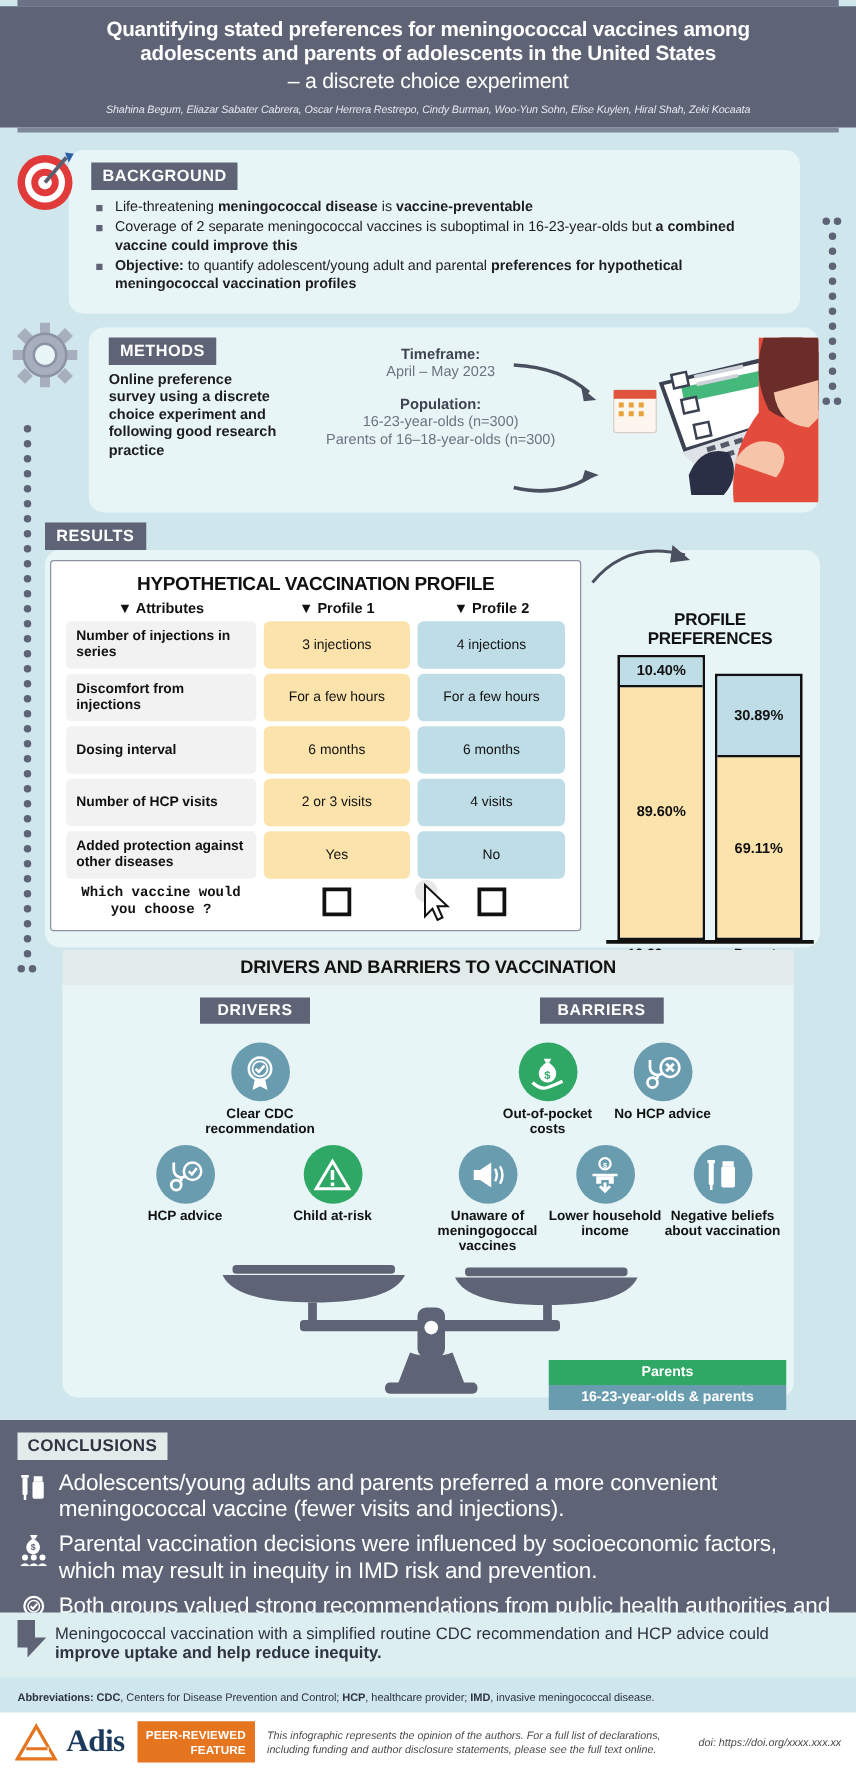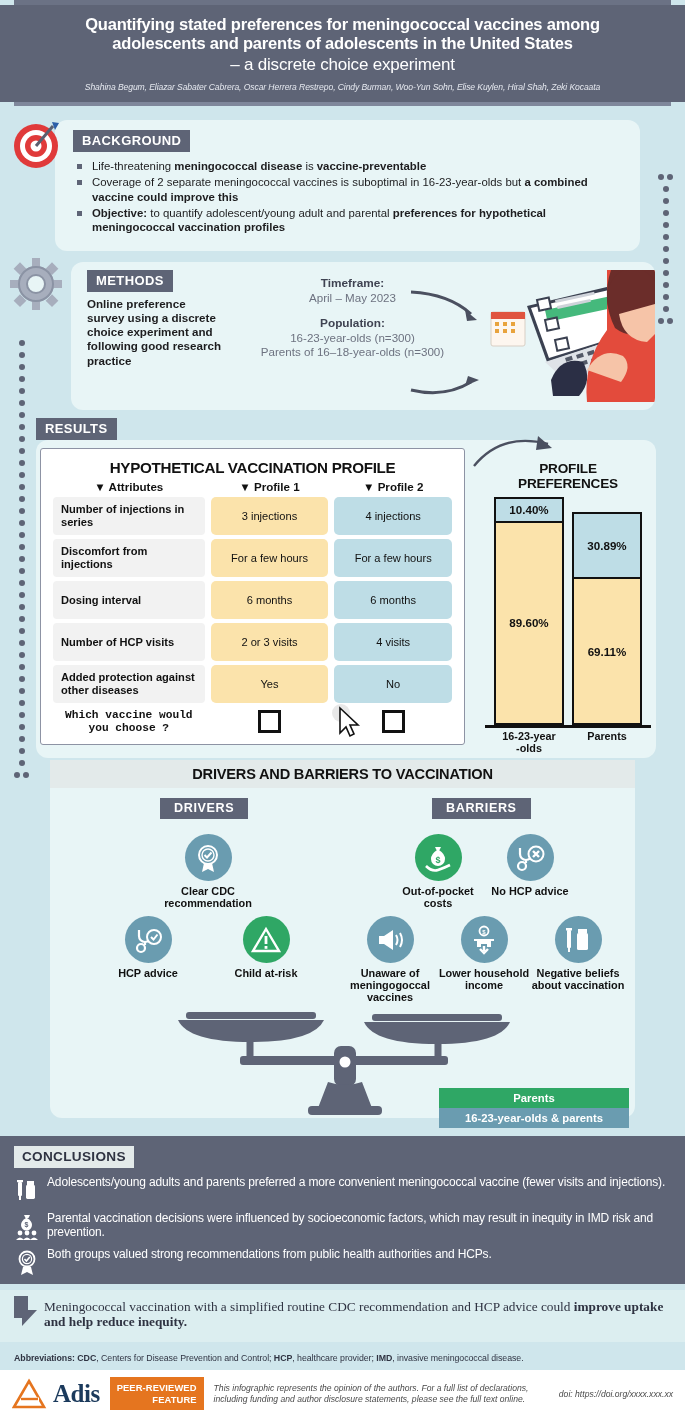--- a/index.html
+++ b/index.html
@@ -102,21 +102,21 @@
   .cellC { background:#bedde6; }
   .h-row { height:38px; }
   .qrow { display:flex; padding:0 12px; gap:6px; margin-top:6px; align-items:center;font-family:Liberation Mono, monospace; }
   .qlabel { width:152px; font-size:11.2px; font-weight:bold; text-align:center; line-height:1.15; color:#111;}
   .qbox-wrap { width:118px; display:flex; justify-content:center; }
   .qbox { width:23px; height:23px; border:3px solid #111; background:#fff; }
   .cursor { position:absolute; left:332px; top:703px; }
 
   
   .chart-wrap { position:absolute; left:478px; top:462px; width:180px; }
-  .chart-title { text-align:center; font-size:13.6px; font-weight:bold; color:#111; line-height:1.08; letter-spacing:-0.2px;}
+  .chart-title { text-align:center; font-size:13.6px; font-weight:bold; color:#111; line-height:1.08; letter-spacing:-0.2px;margin-top:27px;}
   .bars { display:flex; gap:8px; justify-content:center; margin-top:6px; height:228px; align-items:flex-end;}
   .bar { width:70px; display:flex; flex-direction:column; border:2px solid #111; }
   .seg { display:flex; align-items:center; justify-content:center; font-size:11.6px; font-weight:bold; color:#111; }
   .seg.top { background:#bedde6; border-bottom:2px solid #111; }
   .seg.bot { background:#fbe3ab; }
   .axis { height:3px; background:#111; width:166px; margin:0 auto; }
   .xlabels { display:flex; gap:8px; justify-content:center; margin-top:3px; }
   .xlab { width:70px; text-align:center; font-size:10.8px; font-weight:bold; color:#111; line-height:1.1;}
 
   
@@ -149,25 +149,25 @@
   .lg-blue { background:#6a9cb0; }
 
   
   .concl { position:absolute; left:0; top:1136px; width:685px; background:#5e6476; padding:10px 14px 8px 14px; }
   .concl .tagc {
     display:inline-block; background:#e3eaea; color:#2f3342; font-size:13.6px;
     font-weight:bold; padding:3px 8px 4px; letter-spacing:0.3px;
   }
   .cline { display:flex; align-items:flex-start; gap:7px; margin-top:8px; }
   .cicon { width:26px; flex:none; display:flex; justify-content:center; padding-top:2px;}
-  .ctext { color:#fff; font-size:12px; line-height:1.14; letter-spacing:-0.15px;}
+  .ctext { color:#fff; font-size:18px; line-height:1.14; letter-spacing:-0.15px;}
 
   .finalbar {
     position:absolute; left:0; top:1290px; width:685px; background:#dceef0;
-    padding:9px 16px 9px 44px; min-height:52px;font-family:Liberation Serif, serif;
+    padding:9px 16px 9px 44px; min-height:52px;
   }
   .finalbar .ft { font-size:13.3px; color:#2f3342; line-height:1.16; }
   .arrow-shape { position:absolute; left:10px; top:6px; }
 
   .abbrev {
     position:absolute; left:0; top:1348px; width:685px; background:#cfe6ec;
     padding:5px 14px; font-size:8.8px; color:#2f3342; letter-spacing:-0.05px;
   }
   .footer {
     position:absolute; left:0; top:1370px; width:685px; height:47px;

